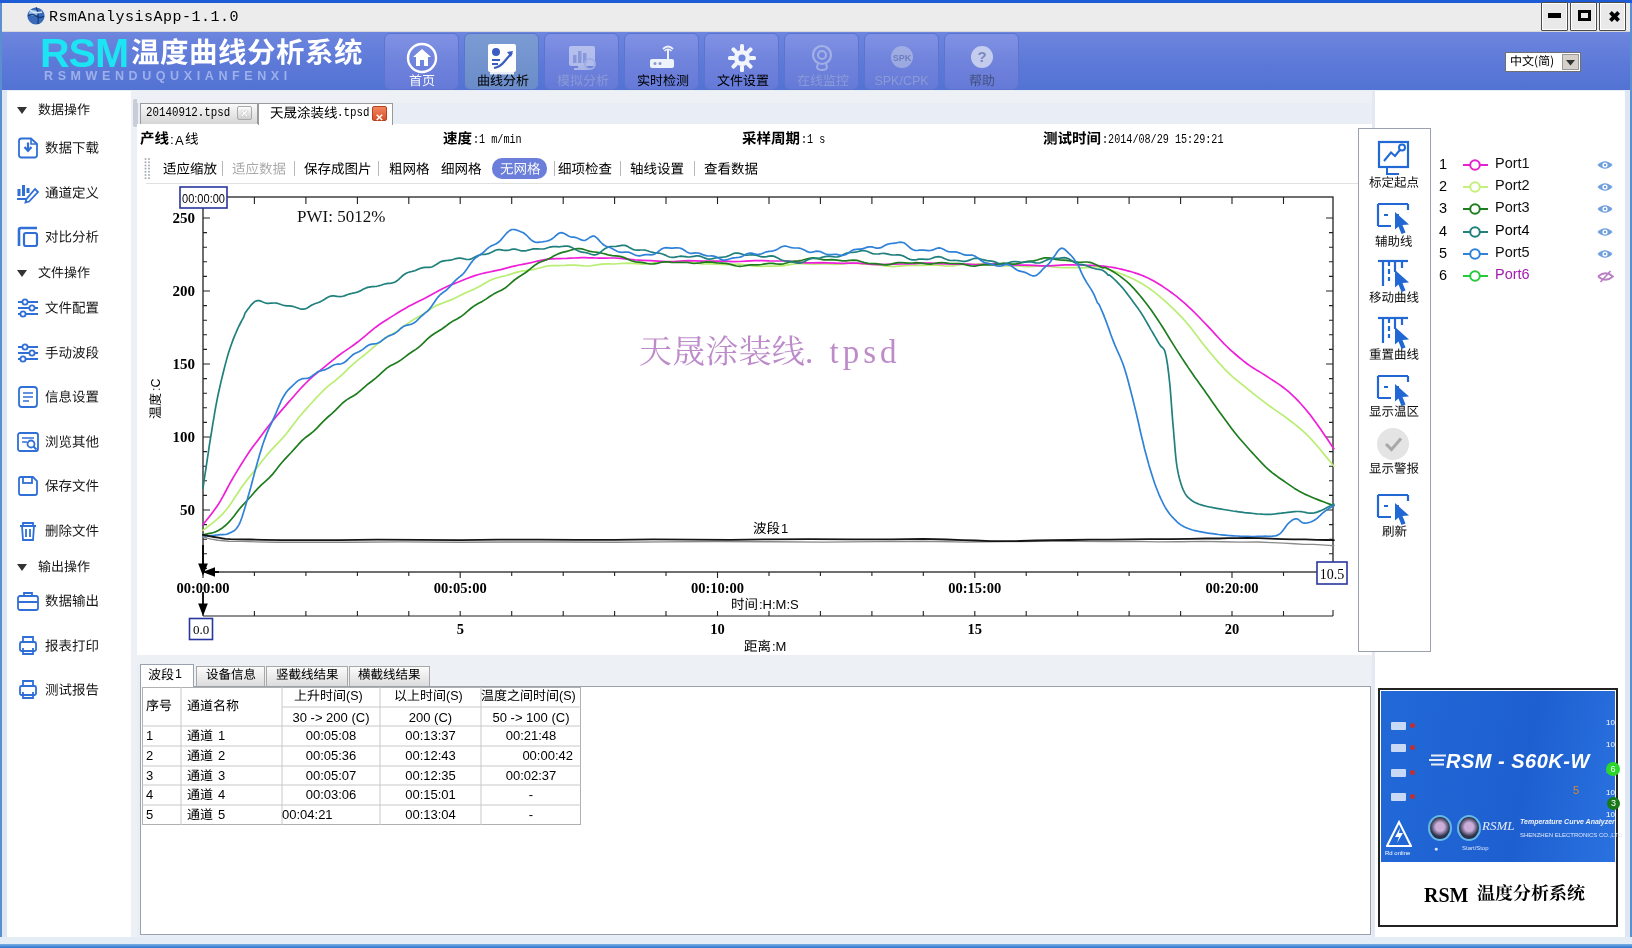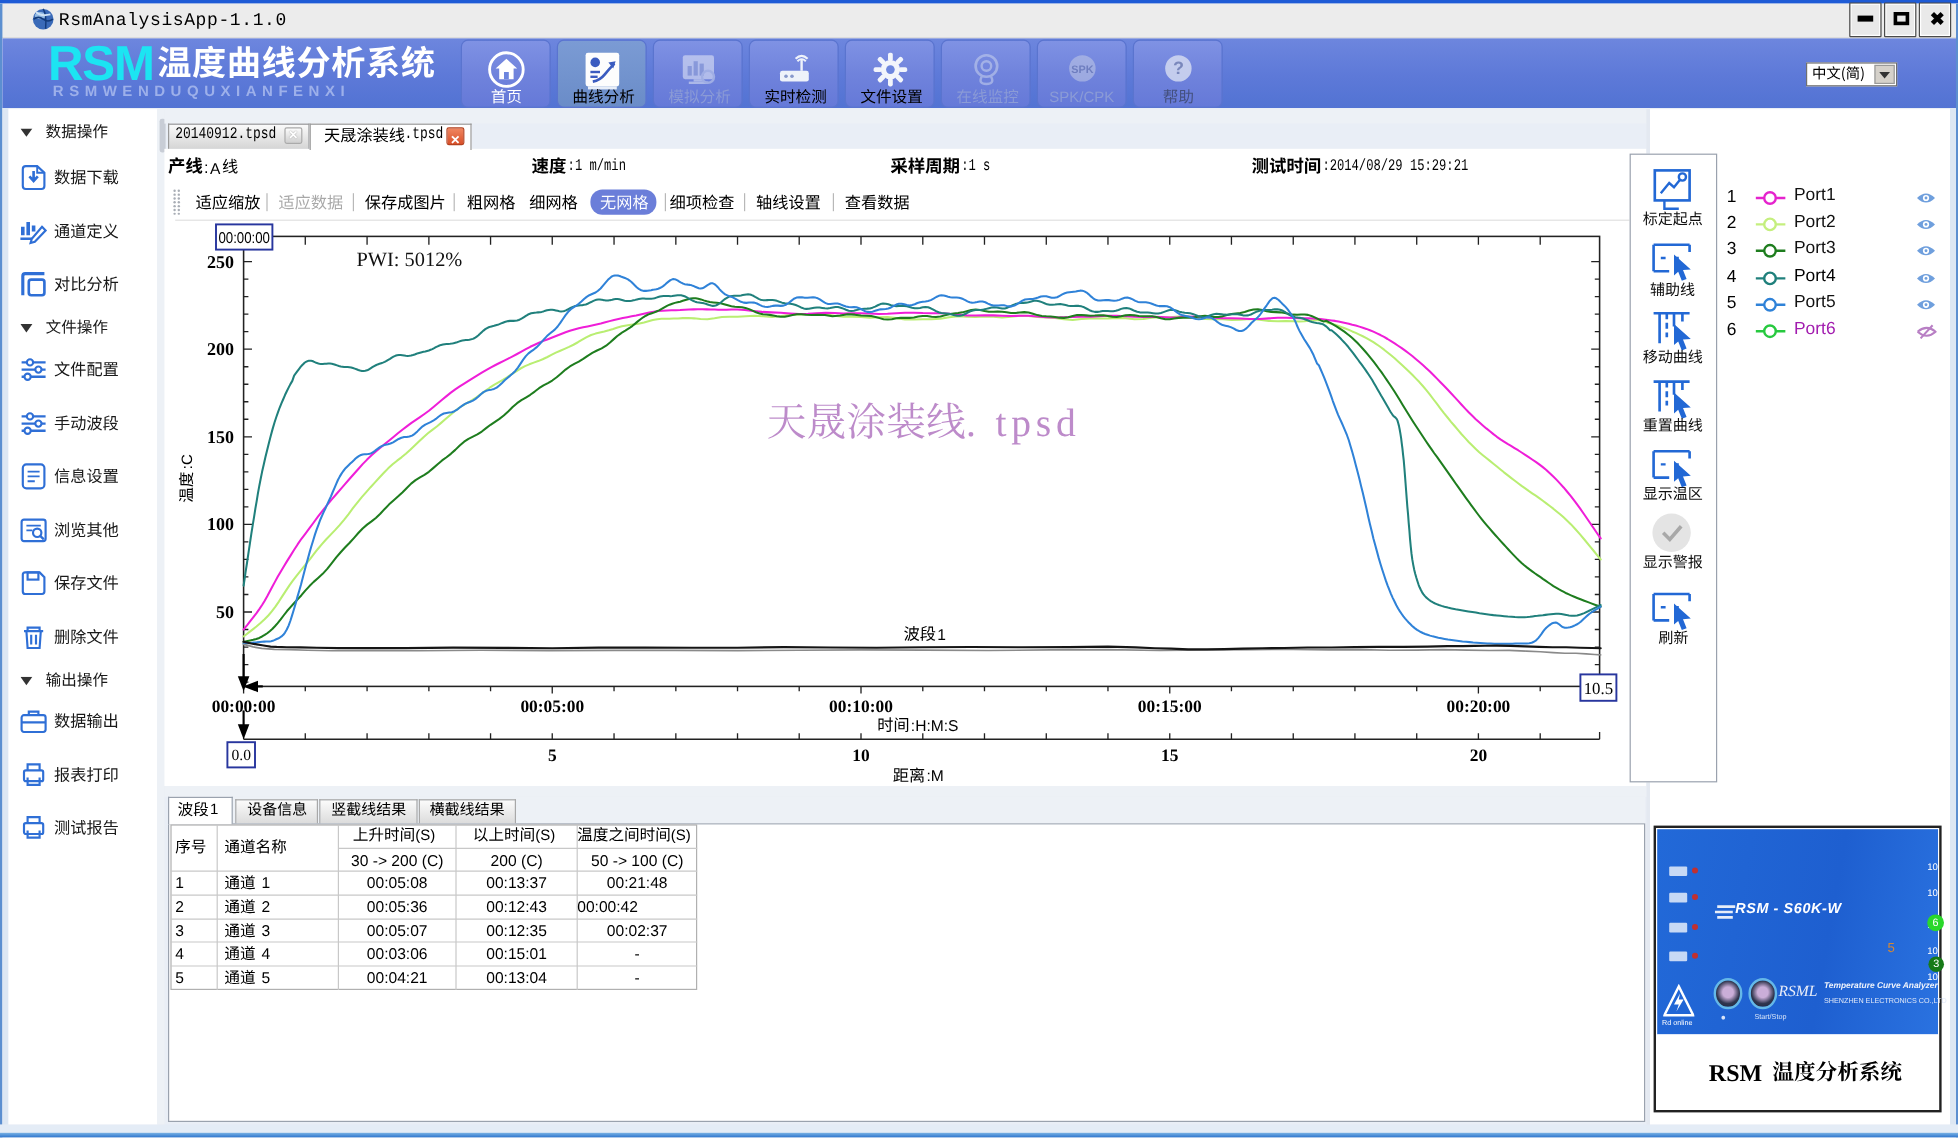--- a/index.html
+++ b/index.html
@@ -891,21 +891,21 @@
 <div class="abs" style="left:380px;top:728px;width:101px;text-align:center;font-size:13px">00:13:37</div>
 <div class="abs" style="left:481px;top:728px;width:100px;text-align:center;font-size:13px">00:21:48</div>
 <div class="abs" style="left:146px;top:748px;font-size:13px">2</div>
 <svg width="28" height="17" style="position:absolute;left:187px;top:749px;overflow:visible" fill="#000">
     <use href="#r901a" transform="translate(0.0,11.2) scale(0.013)"></use>
     <use href="#r9053" transform="translate(13.0,11.2) scale(0.013)"></use>
   </svg>
 <div class="abs" style="left:218px;top:748px;font-size:13px">2</div>
 <div class="abs" style="left:282px;top:748px;width:98px;text-align:center;font-size:13px">00:05:36</div>
 <div class="abs" style="left:380px;top:748px;width:101px;text-align:center;font-size:13px">00:12:43</div>
-<div class="abs" style="left:481px;top:748px;width:92px;text-align:left;font-size:13px">00:00:42</div>
+<div class="abs" style="left:481px;top:748px;width:92px;text-align:right;font-size:13px">00:00:42</div>
 <div class="abs" style="left:146px;top:768px;font-size:13px">3</div>
 <svg width="28" height="17" style="position:absolute;left:187px;top:769px;overflow:visible" fill="#000">
     <use href="#r901a" transform="translate(0.0,11.2) scale(0.013)"></use>
     <use href="#r9053" transform="translate(13.0,11.2) scale(0.013)"></use>
   </svg>
 <div class="abs" style="left:218px;top:768px;font-size:13px">3</div>
 <div class="abs" style="left:282px;top:768px;width:98px;text-align:center;font-size:13px">00:05:07</div>
 <div class="abs" style="left:380px;top:768px;width:101px;text-align:center;font-size:13px">00:12:35</div>
 <div class="abs" style="left:481px;top:768px;width:100px;text-align:center;font-size:13px">00:02:37</div>
 <div class="abs" style="left:146px;top:787px;font-size:13px">4</div>
@@ -916,29 +916,29 @@
 <div class="abs" style="left:218px;top:787px;font-size:13px">4</div>
 <div class="abs" style="left:282px;top:787px;width:98px;text-align:center;font-size:13px">00:03:06</div>
 <div class="abs" style="left:380px;top:787px;width:101px;text-align:center;font-size:13px">00:15:01</div>
 <div class="abs" style="left:481px;top:787px;width:100px;text-align:center;font-size:13px">-</div>
 <div class="abs" style="left:146px;top:807px;font-size:13px">5</div>
 <svg width="28" height="17" style="position:absolute;left:187px;top:808px;overflow:visible" fill="#000">
     <use href="#r901a" transform="translate(0.0,11.2) scale(0.013)"></use>
     <use href="#r9053" transform="translate(13.0,11.2) scale(0.013)"></use>
   </svg>
 <div class="abs" style="left:218px;top:807px;font-size:13px">5</div>
-<div class="abs" style="left:282px;top:807px;width:98px;text-align:center;font-size:13px">00:04:21</div>
+<div class="abs" style="left:282px;top:807px;width:98px;text-align:left;font-size:13px">00:04:21</div>
 <div class="abs" style="left:380px;top:807px;width:101px;text-align:center;font-size:13px">00:13:04</div>
 <div class="abs" style="left:481px;top:807px;width:100px;text-align:center;font-size:13px">-</div>
 <div class="abs" style="left:1378px;top:688px;width:240px;height:239px;border:2px solid #222;background:#fff"></div>
 <div class="abs" style="left:1381px;top:691px;width:234px;height:171px;background:linear-gradient(100deg,#2269d8,#1e5fd0 60%,#2a72e0)"></div>
 <svg class="abs" style="left:1429px;top:753px" width="18" height="15">
     <path d="M2 2.5 h15 M0 7 h15 M2 11.5 h13" stroke="#e8eef8" stroke-width="2.2"></path>
   </svg>
-<div class="abs" style="left:1446px;top:750px;font-size:12px;font-weight:bold;font-style:italic;color:#fff;letter-spacing:0.5px;font-family:'Liberation Sans'">RSM - S60K-W</div>
+<div class="abs" style="left:1446px;top:750px;font-size:20px;font-weight:bold;font-style:italic;color:#fff;letter-spacing:0.5px;font-family:'Liberation Sans'">RSM - S60K-W</div>
 <div class="abs" style="left:1391px;top:722px;width:15px;height:8px;background:rgba(255,255,255,0.75);border-radius:1px"></div>
 <div class="abs" style="left:1410px;top:723px;width:5px;height:5px;background:#c03030;border-radius:50%"></div>
 <div class="abs" style="left:1391px;top:744px;width:15px;height:8px;background:rgba(255,255,255,0.75);border-radius:1px"></div>
 <div class="abs" style="left:1410px;top:745px;width:5px;height:5px;background:#c03030;border-radius:50%"></div>
 <div class="abs" style="left:1391px;top:769px;width:15px;height:8px;background:rgba(255,255,255,0.75);border-radius:1px"></div>
 <div class="abs" style="left:1410px;top:770px;width:5px;height:5px;background:#c03030;border-radius:50%"></div>
 <div class="abs" style="left:1391px;top:793px;width:15px;height:8px;background:rgba(255,255,255,0.75);border-radius:1px"></div>
 <div class="abs" style="left:1410px;top:794px;width:5px;height:5px;background:#c03030;border-radius:50%"></div>
 <svg class="abs" style="left:1386px;top:820px" width="26" height="28">
     <path d="M13 2 L25 26 L1 26 Z" fill="none" stroke="#fff" stroke-width="2"></path>

